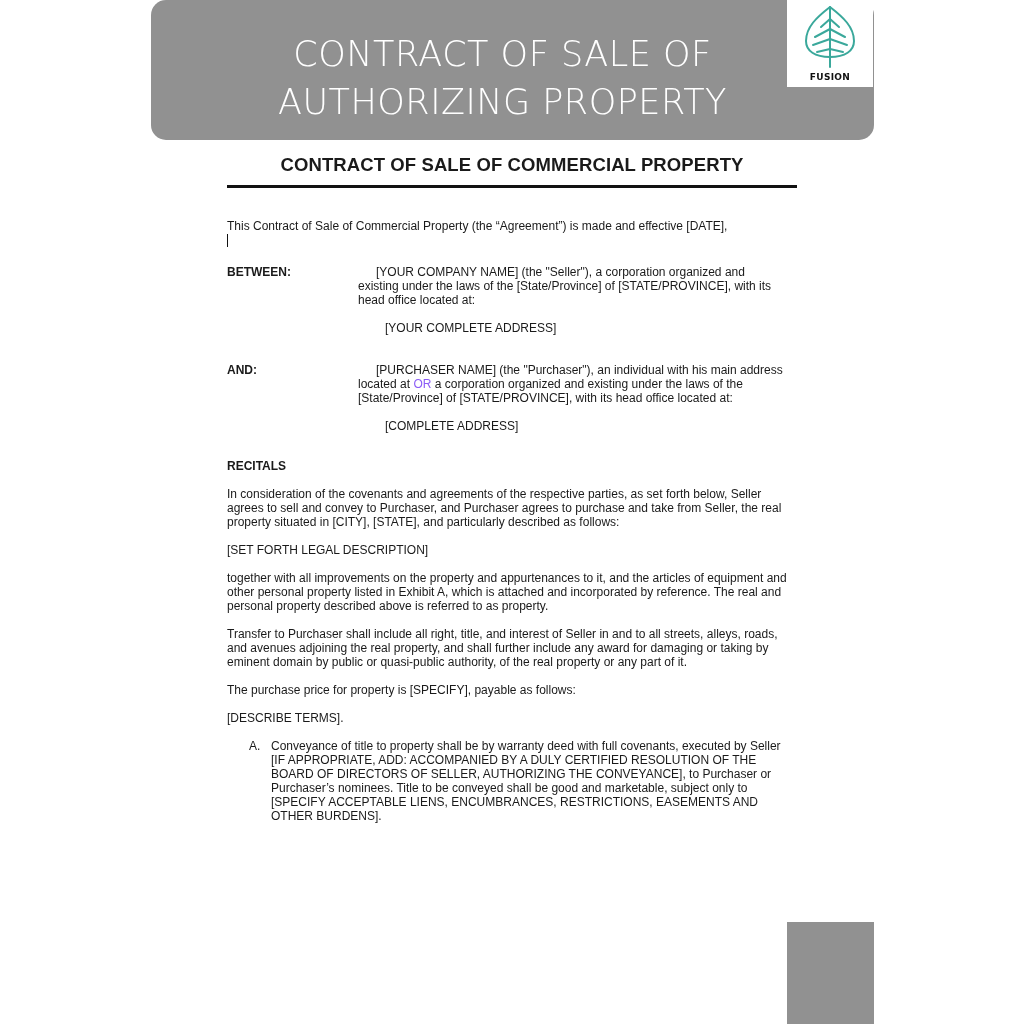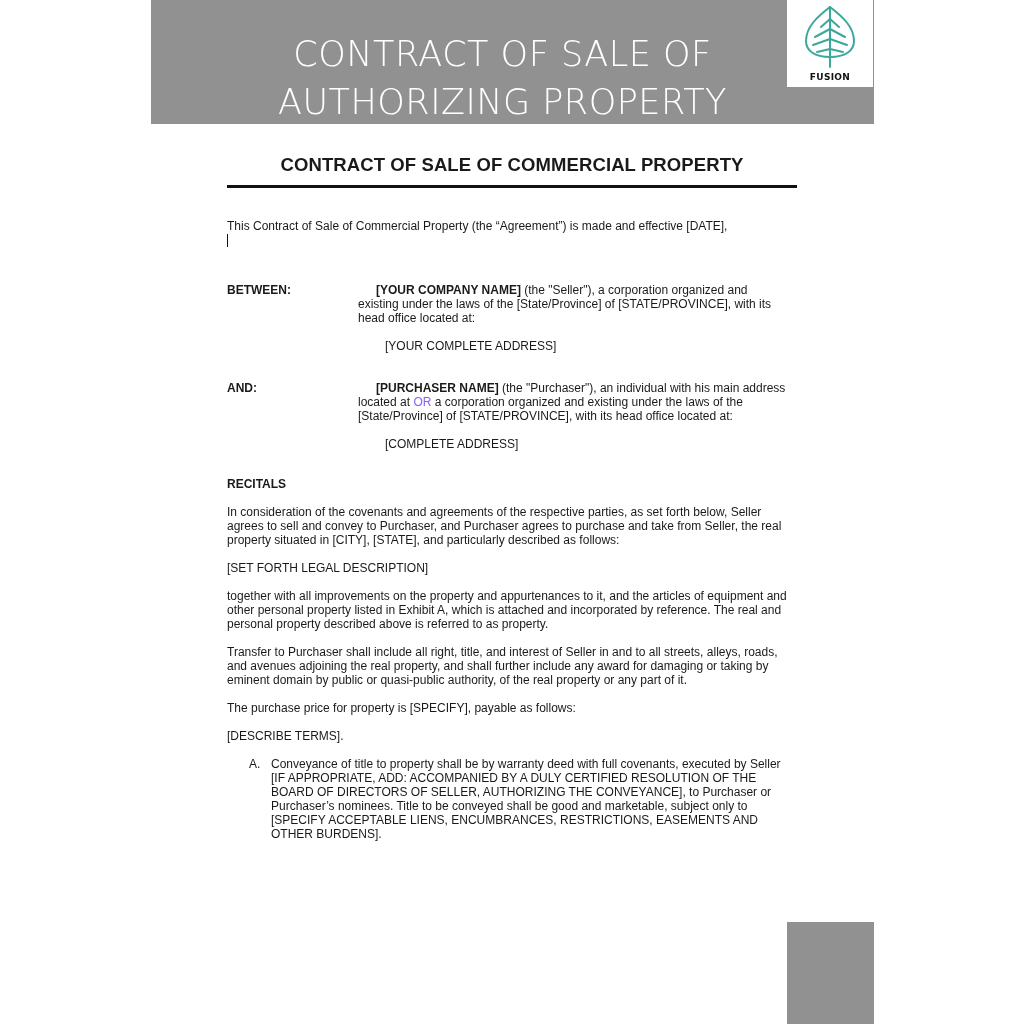--- a/index.html
+++ b/index.html
@@ -1,39 +1,39 @@
 <!DOCTYPE html>
 <html><head>
 <meta charset="utf-8">
 <style>
   html, body { margin:0; padding:0; }
   body { width:1024px; height:1024px; background:#ffffff; position:relative; overflow:hidden;
          font-family:"Liberation Sans", sans-serif; color:#1a1a1a; }
-  .banner { position:absolute; left:151px; top:0; width:723px; height:124px; background:#919191; }
+  .banner { position:absolute; left:151px; top:0; width:723px; height:140px; background:#919191;border-radius:15px; }
   .banner-title { position:absolute; left:0; top:30px; width:703px; text-align:center; color:#ffffff;
                   font-family:"DejaVu Sans", sans-serif; font-weight:200; font-size:35px; line-height:48px;
                   letter-spacing:0.5px; }
   .banner-title span { display:block; }
   .logo { position:absolute; left:787px; top:0; width:86px; height:87px; background:#ffffff; }
   .logo svg { position:absolute; left:16px; top:5px; }
   .logo-text { position:absolute; left:0; top:72px; width:86px; text-align:center; font-size:9px;
                font-weight:bold; color:#111; font-family:"DejaVu Sans", sans-serif; letter-spacing:0.3px; }
   .gray-block { position:absolute; left:787px; top:922px; width:87px; height:102px; background:#919191; }
 
   .doc { position:absolute; left:227px; top:150px; width:570px; font-size:12px; line-height:14px; }
   .doc-title { text-align:center; font-weight:bold; font-size:18.5px; line-height:22px; margin:4px 0 0 0; letter-spacing:0.1px; }
   .rule { height:3px; background:#111; margin-top:9px; }
   p { margin:0; }
   .intro { margin-top:31px; }
   .cursor { width:1px; height:13px; background:#111; margin-top:1px; }
   .party { display:flex; }
   .party-label { width:131px; font-weight:bold; flex-shrink:0; }
   .party-body { width:430px; }
   .party-body p + p { margin-top:14px;padding-left:27px; }
-  .b { font-weight:bold;padding-left:18px; }
+  .b { font-weight:normal;padding-left:18px; }
   .or { color:#8b5cf6; }
   .recitals-h { font-weight:bold; margin-top:26px; }
   .para { margin-top:14px; }
   .sec-h { font-weight:bold; margin-top:28px; }
   .sec-h .num { display:inline-block; width:22px; }
   .sub { display:flex; margin-top:14px; padding-left:22px; }
   .sub-letter { width:22px; flex-shrink:0; }
   .sub-body { width:525px; }
 </style>
 </head>
@@ -62,21 +62,21 @@
   <div class="logo-text">FUSION</div>
 </div>
 
 <div class="doc">
   <h1 class="doc-title">CONTRACT OF SALE OF COMMERCIAL PROPERTY</h1>
   <div class="rule"></div>
 
   <p class="intro">This Contract of Sale of Commercial Property (the “Agreement”) is made and effective [DATE],</p>
   <div class="cursor"></div>
 
-  <div class="party" style="margin-top:36px;">
+  <div class="party" style="margin-top:18px;">
     <div class="party-label">BETWEEN:</div>
     <div class="party-body">
       <p><span class="b">[YOUR COMPANY NAME]</span><span> (the "Seller"), a corporation organized and existing under the laws of the [State/Province] of [STATE/PROVINCE], with its head office located at:</span></p>
       <p>[YOUR COMPLETE ADDRESS]</p>
     </div>
   </div>
 
   <div class="party" style="margin-top:28px;">
     <div class="party-label">AND:</div>
     <div class="party-body">

